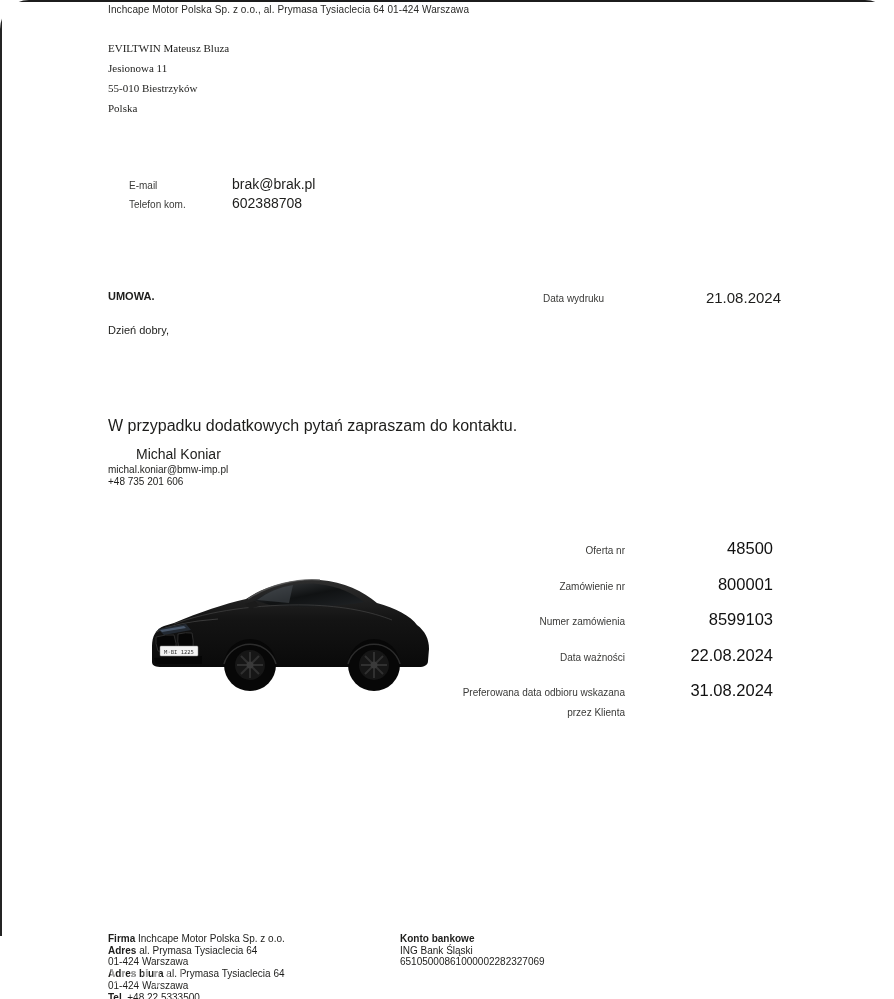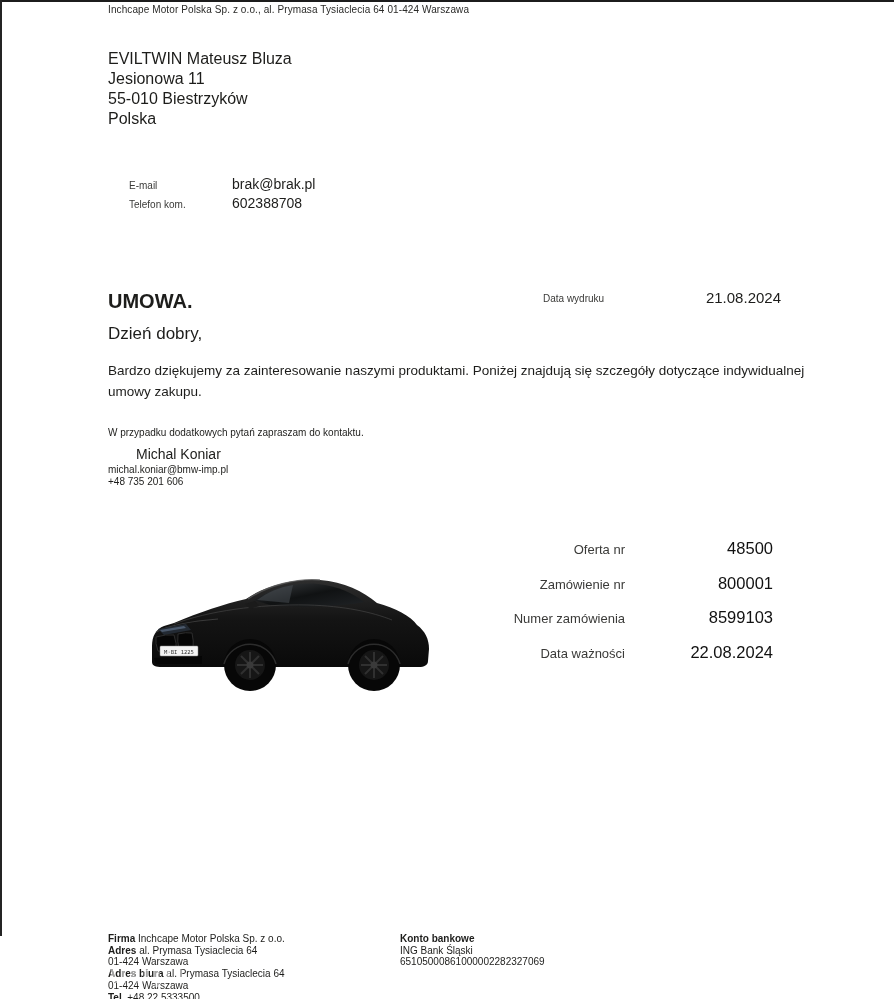--- a/index.html
+++ b/index.html
@@ -1,58 +1,58 @@
 <!DOCTYPE html>
 <html><head>
 <meta charset="utf-8">
 <style>
   * { margin:0; padding:0; box-sizing:border-box; }
   html,body { background:#ffffff; }
   body { font-family:"Liberation Sans","DejaVu Sans",sans-serif; color:#1d1d1b; }
   #page {
     position:relative; width:894px; height:999px; margin:0 auto;
-    background:#ffffff; overflow:hidden;
+    background:#ffffff; overflow:hidden;border-radius:29px;
   }
   .abs { position:absolute; }
 
   
   #top-rule  { left:0; top:0; width:894px; height:2px; background:#1c1c1c; }
   #left-rule { left:0; top:0; width:2px; height:936px; background:#242424; }
 
   
   #sender-line { left:108px; top:4px; font-size:10px; letter-spacing:.1px; color:#2a2a28; }
 
   
-  #recipient { left:108px; top:49px; font-size:16px; line-height:20px; }
+  #recipient { left:108px; top:38px; font-size:11px; line-height:20px;font-family:Liberation Serif, serif; }
 
   
   #contact { left:108px; top:176px; }
   .contact-row { display:flex; align-items:baseline; height:19px; }
   .contact-row .lbl { width:124px; font-size:10px; color:#3a3a38;padding-left:21px; }
   .contact-row .val { font-size:14px; color:#1d1d1b; }
 
   
-  #title-heading { left:108px; top:290px; font-size:20px; font-weight:bold; }
+  #title-heading { left:108px; top:290px; font-size:11px; font-weight:bold; }
   #print-date-label { left:519px; top:293px; font-size:10px; color:#3a3a38;padding-left:24px; }
   #print-date { right:113px; top:289px; font-size:15px; }
 
   
-  #greeting { left:108px; top:324px; font-size:17px; }
+  #greeting { left:108px; top:324px; font-size:11px; }
   #paragraph1 { left:108px; top:360px; width:700px; font-size:13.5px; line-height:21px; }
-  #paragraph2 { left:108px; top:427px; font-size:10px; }
+  #paragraph2 { left:108px; top:417px; font-size:16px; }
 
   
   #sig-name  { left:108px; top:446px; font-size:14px;margin-left:28px; }
   #sig-email { left:108px; top:464px; font-size:10px; }
   #sig-phone { left:108px; top:476px; font-size:10px; }
 
   
   #offer-table { right:121px; top:525px; width:520px; }
   .offer-row { display:flex; justify-content:flex-end; align-items:baseline; min-height:19.5px; }
-  .offer-row .olbl { width:372px; text-align:right; font-size:13px; color:#3a3a38; line-height:19.5px; }
+  .offer-row .olbl { width:372px; text-align:right; font-size:10px; color:#3a3a38; line-height:19.5px; }
   .offer-row .oval { width:148px; text-align:right; font-size:16.5px; line-height:19.5px; color:#111;margin-top:14px; }
 
   
   #car { left:148px; top:574px; width:285px; height:120px; }
 
   
   #footer-left { left:108px; top:933px; font-size:10px; line-height:11.7px; width:290px; }
   #footer-right { left:400px; top:933px; font-size:10px; line-height:11.7px; }
   .b { font-weight:bold; }
 
@@ -91,21 +91,20 @@
       <span class="lbl">Telefon kom.</span>
       <span class="val">602388708</span>
     </div>
   </div>
 
   <div class="abs" id="title-heading">UMOWA.</div>
   <div class="abs" id="print-date-label">Data wydruku</div>
   <div class="abs" id="print-date">21.08.2024</div>
 
   <div class="abs" id="greeting">Dzień dobry,</div>
-  <div class="abs" id="paragraph1">Bardzo dziękujemy za zainteresowanie naszymi produktami. Poniżej znajdują się szczegóły dotyczące indywidualnej umowy zakupu.</div>
   <div class="abs" id="paragraph2">W przypadku dodatkowych pytań zapraszam do kontaktu.</div>
 
   <div class="abs" id="sig-name">Michal Koniar</div>
   <div class="abs" id="sig-email">michal.koniar@bmw-imp.pl</div>
   <div class="abs" id="sig-phone">+48 735 201 606</div>
 
   <div class="abs" id="offer-table">
     <div class="offer-row">
       <span class="olbl">Oferta nr</span>
       <span class="oval">48500</span>
@@ -114,20 +113,27 @@
       <span class="olbl">Zamówienie nr</span>
       <span class="oval">800001</span>
     </div>
     <div class="offer-row">
       <span class="olbl">Numer zamówienia</span>
       <span class="oval">8599103</span>
     </div>
     <div class="offer-row">
       <span class="olbl">Data ważności</span>
       <span class="oval">22.08.2024</span>
+    </div>
+    <div class="offer-row">
+      <span class="olbl">
+        <span style="display:block">Preferowana data odbioru wskazana</span>
+        <span style="display:block">przez Klienta</span>
+      </span>
+      <span class="oval">31.08.2024</span>
     </div>
   </div>
 
   <div class="abs" id="car">
     <svg width="285" height="120" viewBox="0 0 285 120">
       <defs>
         <linearGradient id="bodyGrad" x1="0" y1="0" x2="0" y2="1">
           <stop offset="0" stop-color="#2e2e2e"></stop>
           <stop offset="0.45" stop-color="#141414"></stop>
           <stop offset="1" stop-color="#0a0a0a"></stop>

